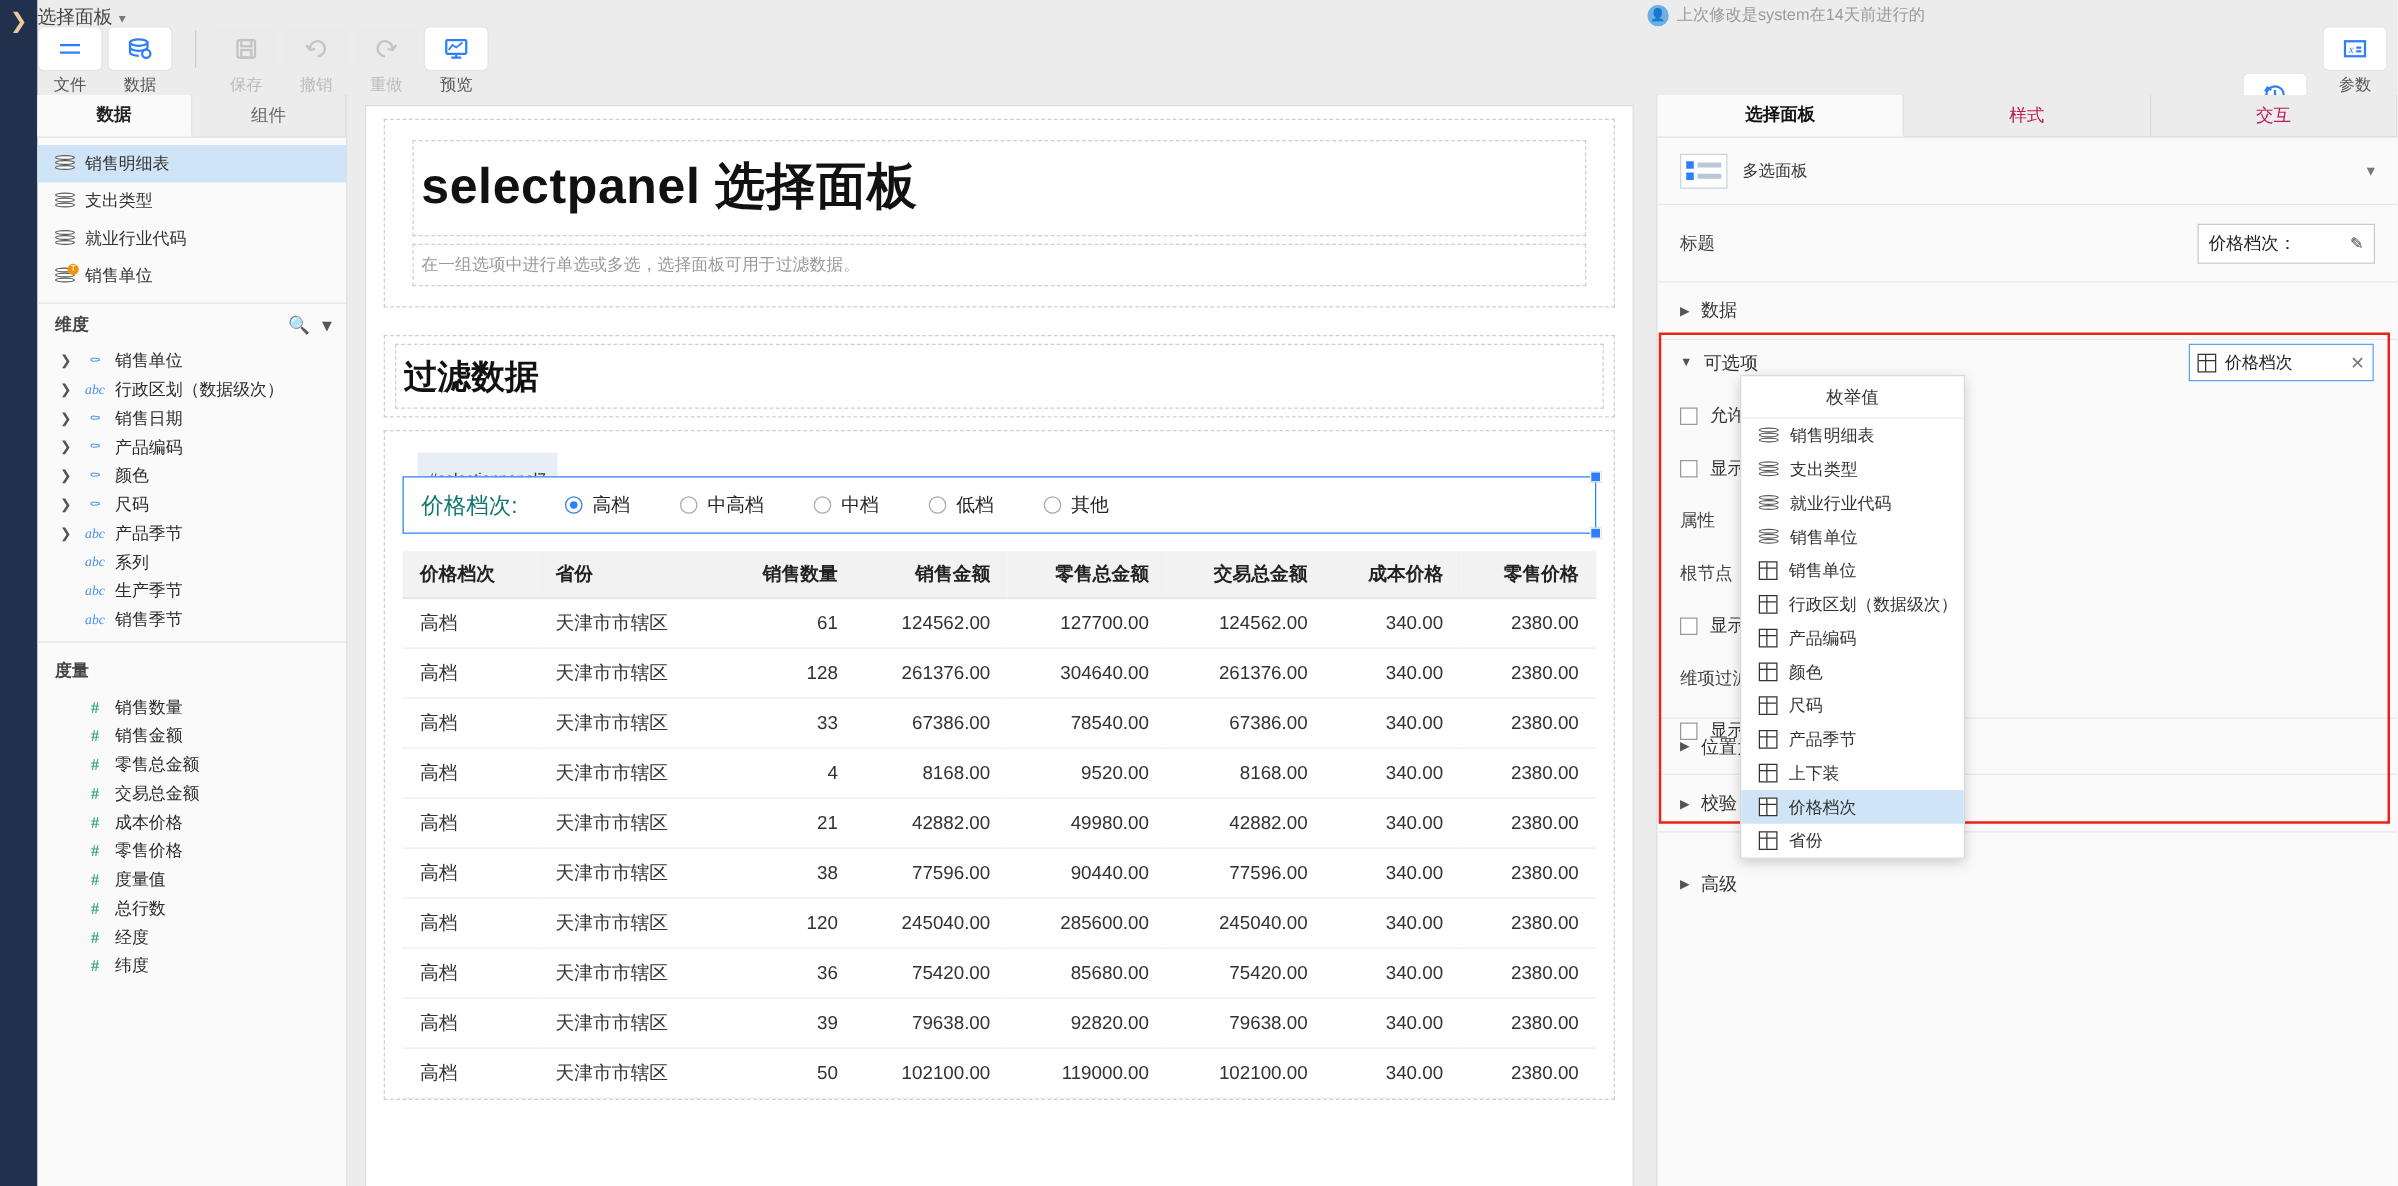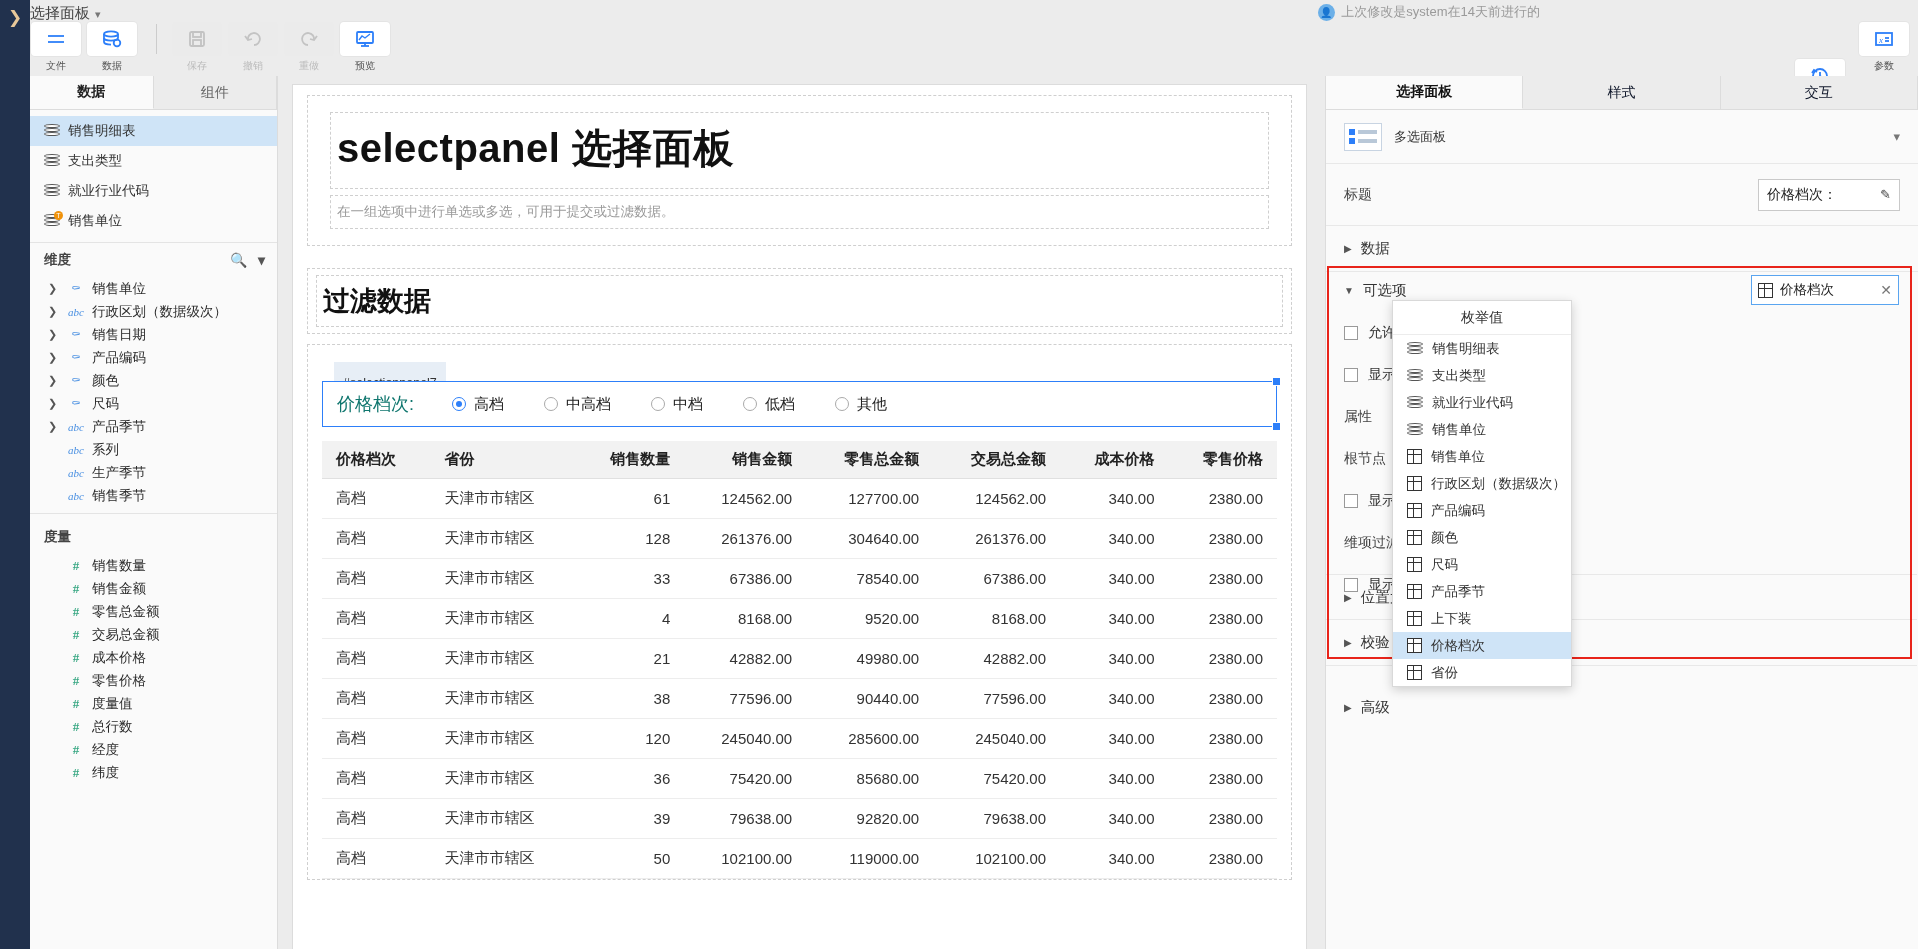--- a/index.html
+++ b/index.html
@@ -32,21 +32,21 @@
   .tb-btn {
     width:52px; display:flex; flex-direction:column; align-items:center;
     margin-right:4px; cursor:pointer;
   }
   .tb-btn .box {
     width:50px; height:34px; border-radius:4px; background:#fff;
     display:flex; align-items:center; justify-content:center;
     box-shadow:0 0 0 1px rgba(0,0,0,0.03);
   }
   .tb-btn.disabled .box { background:#ebebeb; box-shadow:none; }
-  .tb-btn .lbl { font-size:10px; color:#555; margin-top:3px; white-space:nowrap; }
+  .tb-btn .lbl { font-size:13px; color:#555; margin-top:3px; white-space:nowrap; }
   .tb-btn.disabled .lbl { color:#bbb; }
   .tb-sep {
     width:1px; height:30px; background:#ccc; margin:2px 14px 0 14px;
   }
 
   .doc-title {
     position:absolute; left:0; right:0; top:4px;
     font-size:15px; color:#444;
   }
   .doc-title .chev { font-size:11px; color:#777; margin-left:5px; }
@@ -184,21 +184,21 @@
   }
 
   
   .rightpanel {
     position:absolute; left:1325px; top:76px; width:593px; height:873px;
     background:#fafafa; border-left:1px solid #dcdcdc;
   }
   .rp-tabs { display:flex; height:34px; border-bottom:1px solid #dcdcdc; background:#ececec; }
   .rp-tab {
     flex:1; display:flex; align-items:center; justify-content:center;
-    font-size:14px; color:#0f172a; cursor:pointer; border-right:1px solid #dcdcdc;
+    font-size:14px; color:#be185d; cursor:pointer; border-right:1px solid #dcdcdc;
   }
   .rp-tab.active { background:#fafafa; color:#111; font-weight:bold; border-bottom:1px solid #fafafa; }
 
   .rp-row {
     display:flex; align-items:center; padding:0 18px; height:54px;
     border-bottom:1px solid #e8e8e8;
   }
   .rp-row .lab { font-size:14px; color:#444; }
   .widget-chip { display:flex; align-items:center; gap:12px; flex:1; }
   .mini-panel {
@@ -530,21 +530,21 @@
 
 <div class="canvas">
   <div class="page">
 
     <div class="blk">
       <div class="blk inner" style="border:none;padding:0">
         <div style="border:1px dashed #cfcfcf;padding:8px 6px 12px 6px">
           <h1 class="bigtitle">selectpanel 选择面板</h1>
         </div>
         <div style="border:1px dashed #cfcfcf;padding:7px 6px;margin-top:6px">
-          <div class="desc">在一组选项中进行单选或多选，可用于提交或过滤数据。</div>
+          <div class="desc">在一组选项中进行单选或多选，选择面板可用于过滤数据。</div>
         </div>
       </div>
     </div>
 
     <div class="blk" style="margin-top:22px">
       <div style="border:1px dashed #cfcfcf;padding:7px 6px">
         <h2 class="subtitle">过滤数据</h2>
       </div>
     </div>
 

